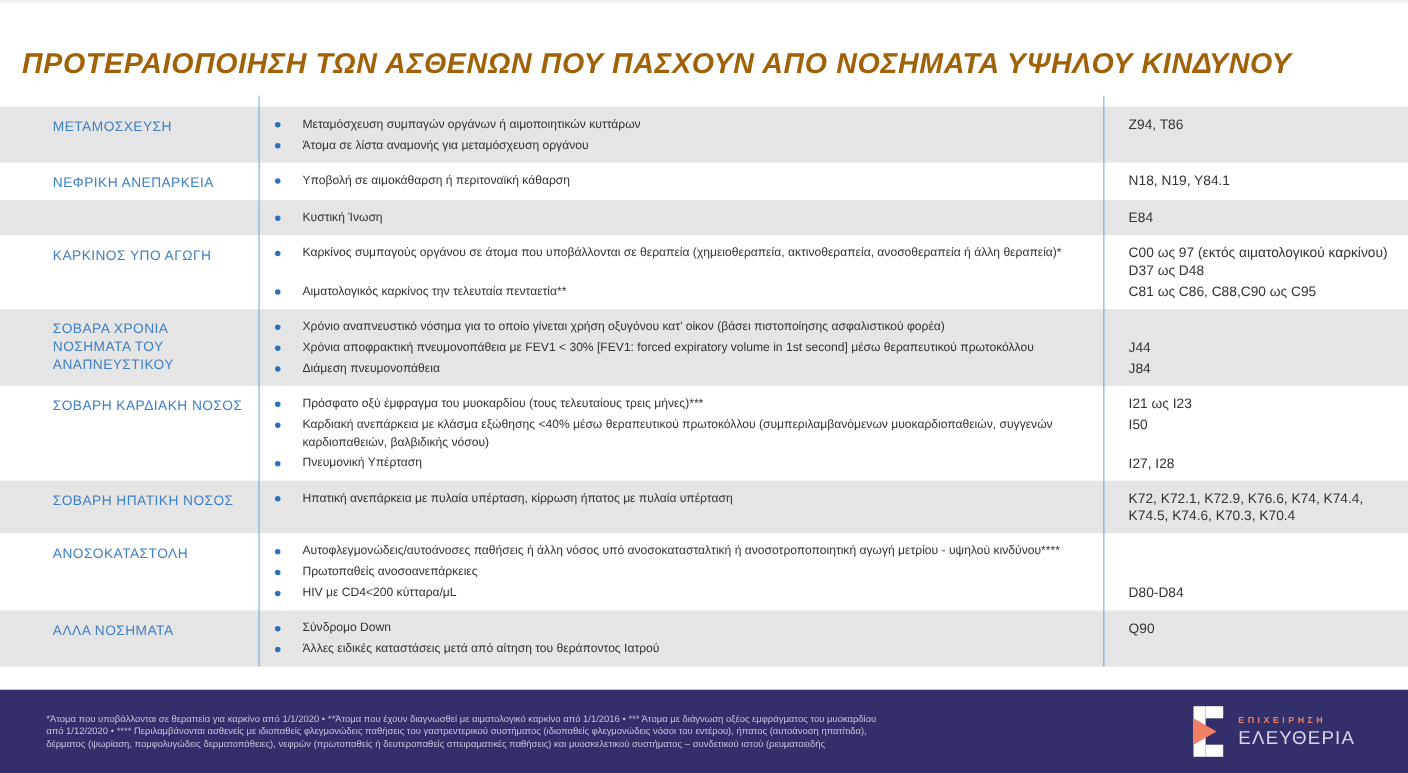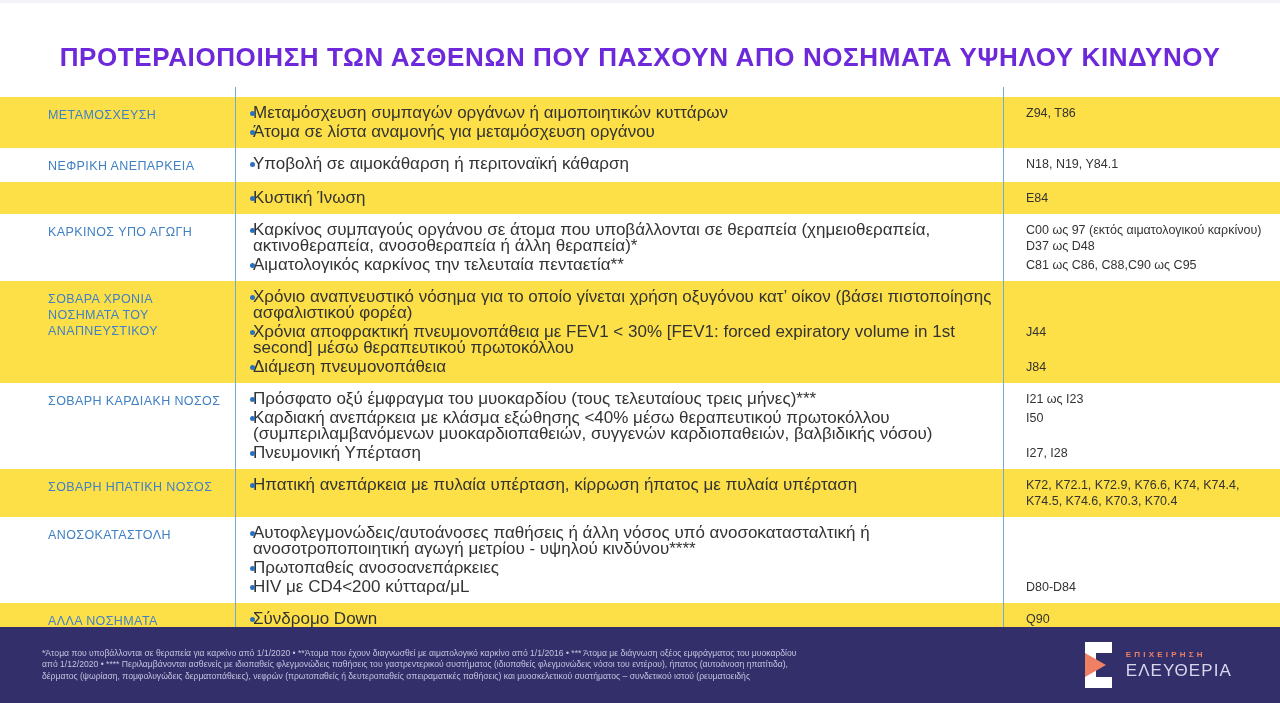--- a/index.html
+++ b/index.html
@@ -3,40 +3,40 @@
 <meta charset="utf-8">
 <style>
   html,body{margin:0;padding:0;}
   body{
     width:1280px;height:703px;position:relative;overflow:hidden;
     background:#ffffff;font-family:"Liberation Sans", sans-serif;
     -webkit-font-smoothing:antialiased;
   }
   .topline{height:3px;background:#f3f3f7;}
   .title{
-    text-align:center;color:#6d28d9;font-size:26px;font-weight:700;
-    letter-spacing:0.6px;padding:39px 20px 0 20px;white-space:nowrap;
+    color:#a16207;font-size:26px;font-weight:700;
+    letter-spacing:0.6px;padding:39px 20px 0 20px;white-space:nowrap;font-style:italic;
   }
   .table{position:relative;margin-top:24px;}
   .vline{position:absolute;width:1px;background:#74a9dc;top:-10px;bottom:0;}
   .vline.v1{left:235px;}
   .vline.v2{left:1003px;}
   .row{display:flex;background:#ffffff;}
-  .row.alt{background:#fde047;}
+  .row.alt{background:#e5e5e5;}
   .cat{
     box-sizing:border-box;width:235px;flex:0 0 235px;
     padding:10px 12px 8px 48px;color:#4080c4;font-size:12.5px;
     letter-spacing:0.4px;line-height:16px;font-weight:400;
   }
   .entries{flex:1;padding:8px 0;}
   .entry{display:flex;margin-bottom:3px;}
   .entry:last-child{margin-bottom:0;}
   .btext{
-    flex:1;position:relative;padding-left:18px;padding-right:10px;
-    color:#333333;font-size:17px;line-height:16px;
+    flex:1;position:relative;padding-left:40px;padding-right:10px;
+    color:#333333;font-size:11px;line-height:16px;
   }
   .dot{
     position:absolute;left:15px;top:6px;width:5px;height:5px;
     border-radius:50%;background:#2a70bd;
   }
   .code{
     box-sizing:border-box;width:277px;flex:0 0 277px;
     padding-left:23px;padding-right:16px;color:#333333;
     font-size:12.5px;line-height:16px;
   }

